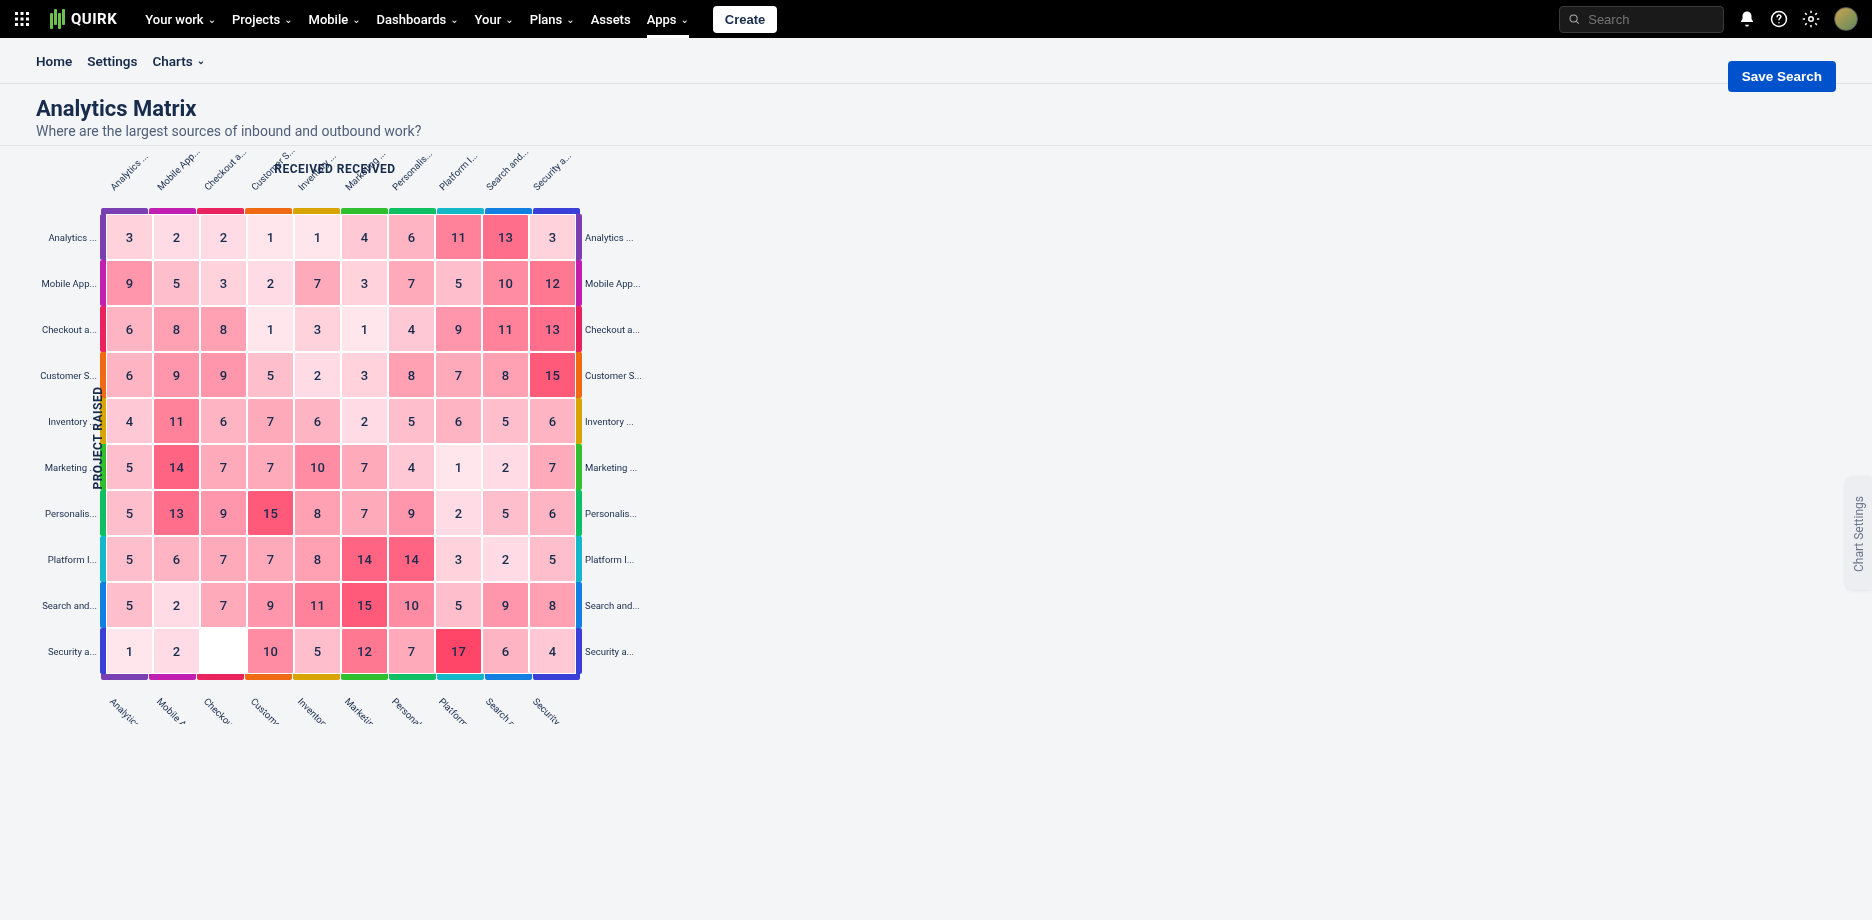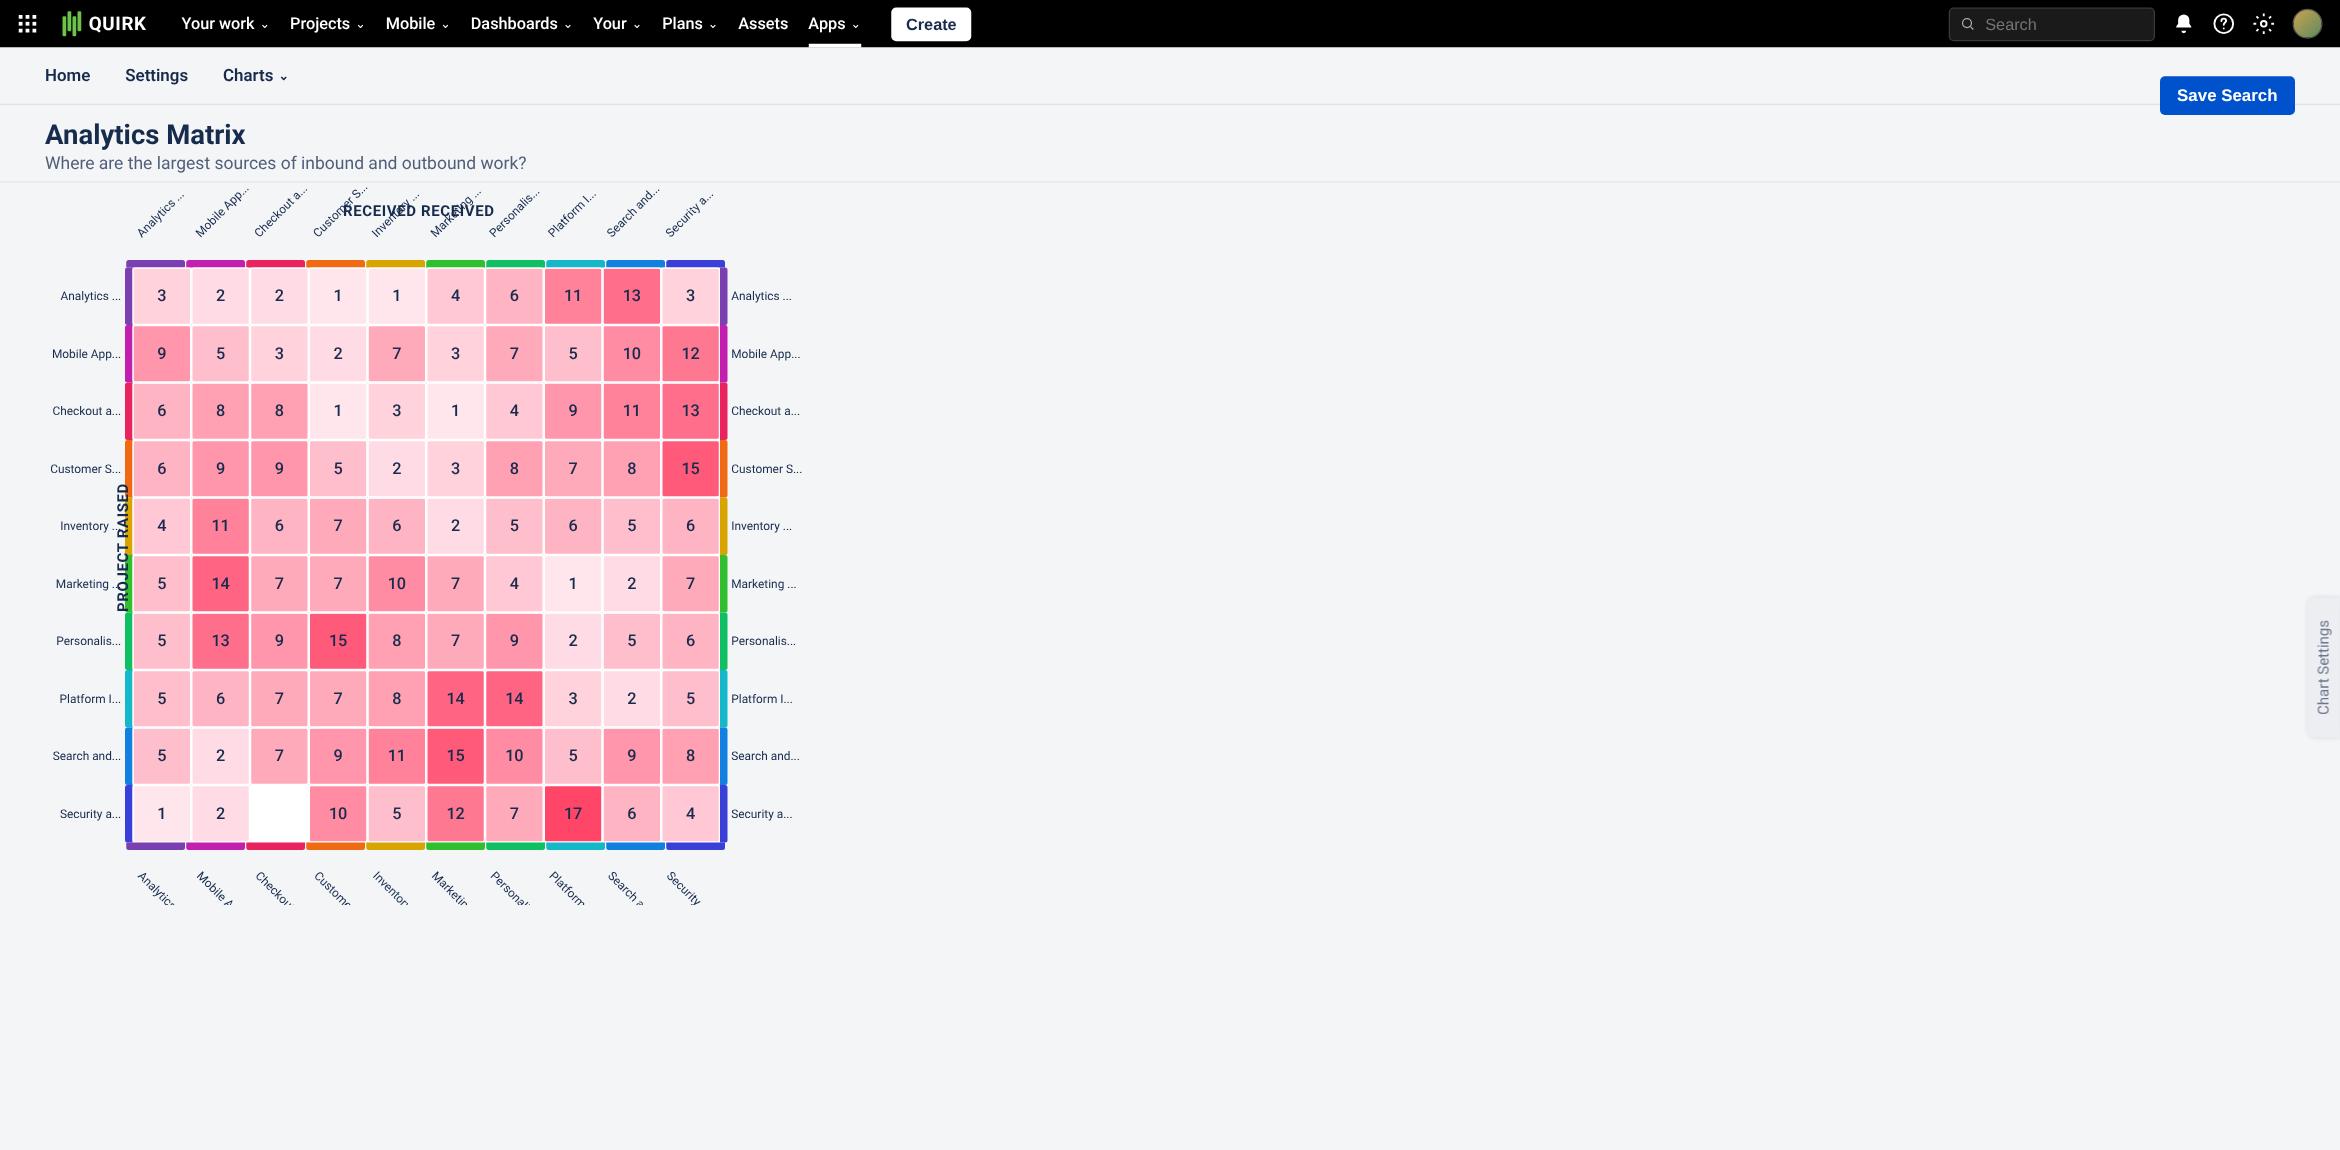--- a/index.html
+++ b/index.html
@@ -15,21 +15,21 @@
   .nav-item.active { border-bottom:3px solid #fff; padding-top:3px; height:38px; }
   .chev { font-size:10px; }
   .create-btn { background:#fff; color:#172b4d; border:none; border-radius:4px; padding:6px 12px; font-size:13px; font-weight:600; cursor:pointer; margin-left:4px; }
   .topnav-right { margin-left:auto; display:flex; align-items:center; gap:14px; }
   .search-box { background:#1a1a1a; border:1px solid #3a3a3a; border-radius:4px; display:flex; align-items:center; padding:4px 8px; width:165px; gap:6px; }
   .search-box input { background:transparent; border:none; outline:none; color:#ccc; font-size:13px; width:100%; }
   .icon-btn { cursor:pointer; color:#fff; display:flex; align-items:center; }
   .avatar { width:24px; height:24px; border-radius:50%; background:linear-gradient(135deg,#c9a34e 0%, #5e8a5e 100%); border:1px solid #555; }
 
   
-  .secnav { background:#f4f5f7; border-bottom:1px solid #dfe1e6; display:flex; align-items:center; padding:0 36px; height:46px; gap:28px; }
+  .secnav { background:#f4f5f7; border-bottom:1px solid #dfe1e6; display:flex; align-items:center; padding:0 36px; height:46px; gap:15px; }
   .secnav-item { font-size:13.5px; font-weight:600; color:#172b4d; cursor:pointer; display:flex; align-items:center; gap:4px; }
   .secnav-right { margin-left:auto;margin-top:32px; }
   .save-btn { background:#0052cc; color:#fff; border:none; border-radius:4px; padding:8px 14px; font-size:13.5px; font-weight:600; cursor:pointer; }
 
   
   .page-hdr { padding:12px 36px 6px; border-bottom:1px solid #e3e5e8; }
   .page-title { font-size:22px; font-weight:700; color:#172b4d; margin:0 0 2px; }
   .page-sub { font-size:14px; color:#505f79; margin:0; }
 
   

